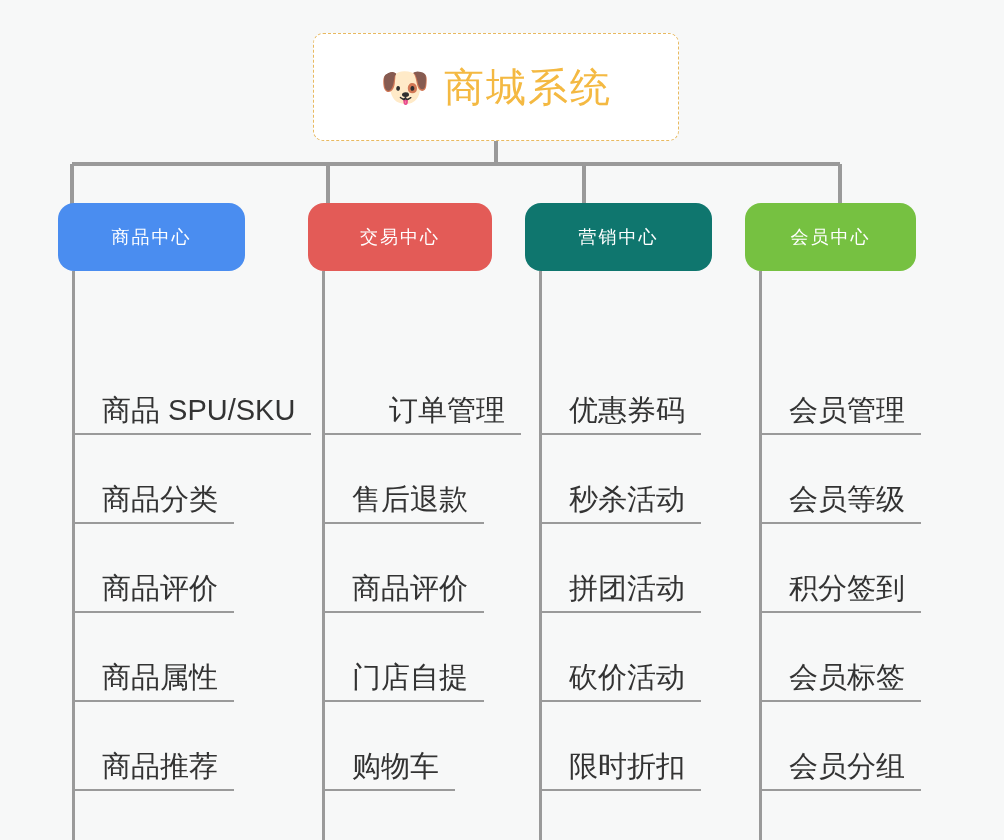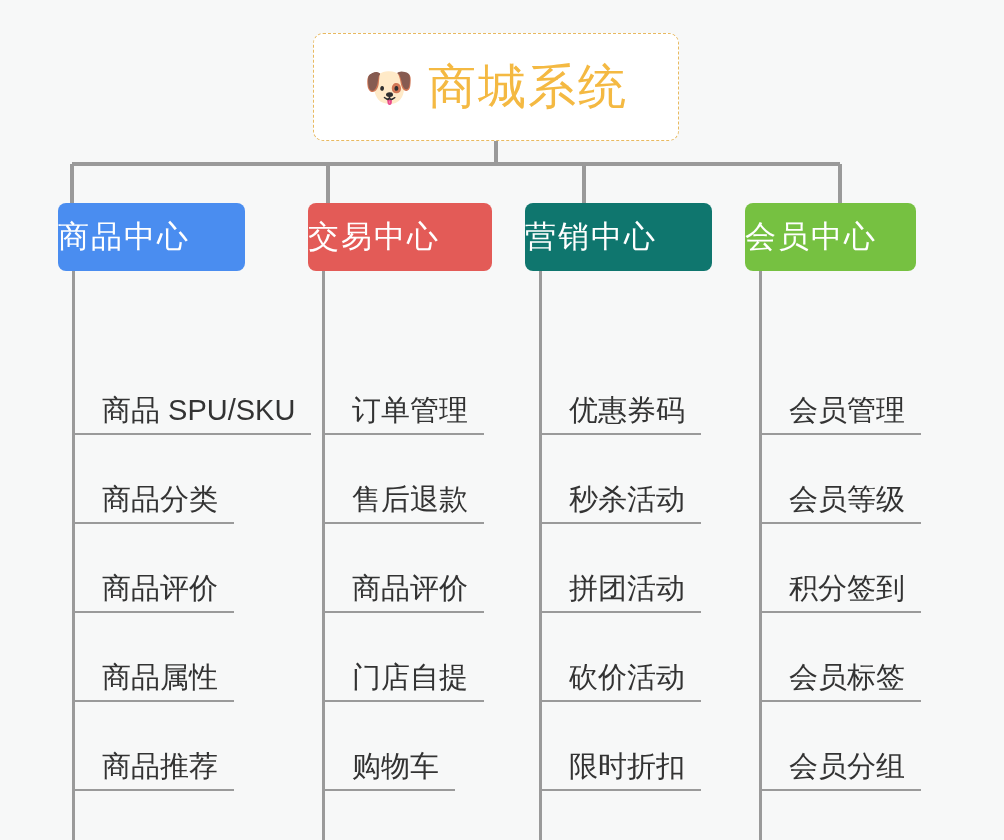--- a/index.html
+++ b/index.html
@@ -38,21 +38,21 @@
     align-items: center;
     justify-content: center;
     gap: 14px;
   }
   .root-emoji {
     font-size: 40px;
     line-height: 1;
     display: block;
   }
   .root-title {
-    font-size: 48px;
+    font-size: 40px;
     color: #f3b game;
     color: #f4b942;
     letter-spacing: 2px;
     white-space: nowrap;
   }
 
   
   #connectors {
     position: absolute;
     left: 0;
@@ -62,26 +62,26 @@
     pointer-events: none;
   }
 
   
   .branch {
     position: absolute;
     top: 203px;
   }
   .branch-header {
     height: 68px;
-    border-radius: 8px;
+    border-radius: 16px;
     display: flex;
     align-items: center;
-    justify-content: flex-start;
+    justify-content: center;
     color: #ffffff;
-    font-size: 31px;
+    font-size: 18px;
     letter-spacing: 2px;
     box-sizing: border-box;
     cursor: pointer;
   }
 
   .branch-items {
     position: relative;
     margin-top: 0;
   }
   
@@ -156,21 +156,21 @@
           </div>
           <div class="leaf-item" style="top: 527px; border-bottom-color: rgb(154, 154, 154);"></div>
         </div>
       </div>
       <div class="branch" style="left: 308px; width: 184px;">
         <div class="branch-header" style="background: rgb(227, 91, 87); width: 184px;">
           <span>交易中心</span>
         </div>
         <div class="branch-items" style="height: 609px;">
           <div class="branch-trunk" style="background: rgb(154, 154, 154); height: 609px;"></div>
-          <div class="leaf-item" style="top: 82px; border-bottom-color: rgb(154, 154, 154);">
+          <div class="leaf-item" style="top: 82px; border-bottom-color: rgb(154, 154, 154); padding-left: 37px;">
             <span class="leaf-label">订单管理</span>
           </div>
           <div class="leaf-item" style="top: 171px; border-bottom-color: rgb(154, 154, 154);">
             <span class="leaf-label">售后退款</span>
           </div>
           <div class="leaf-item" style="top: 260px; border-bottom-color: rgb(154, 154, 154);">
             <span class="leaf-label">商品评价</span>
           </div>
           <div class="leaf-item" style="top: 349px; border-bottom-color: rgb(154, 154, 154);">
             <span class="leaf-label">门店自提</span>

